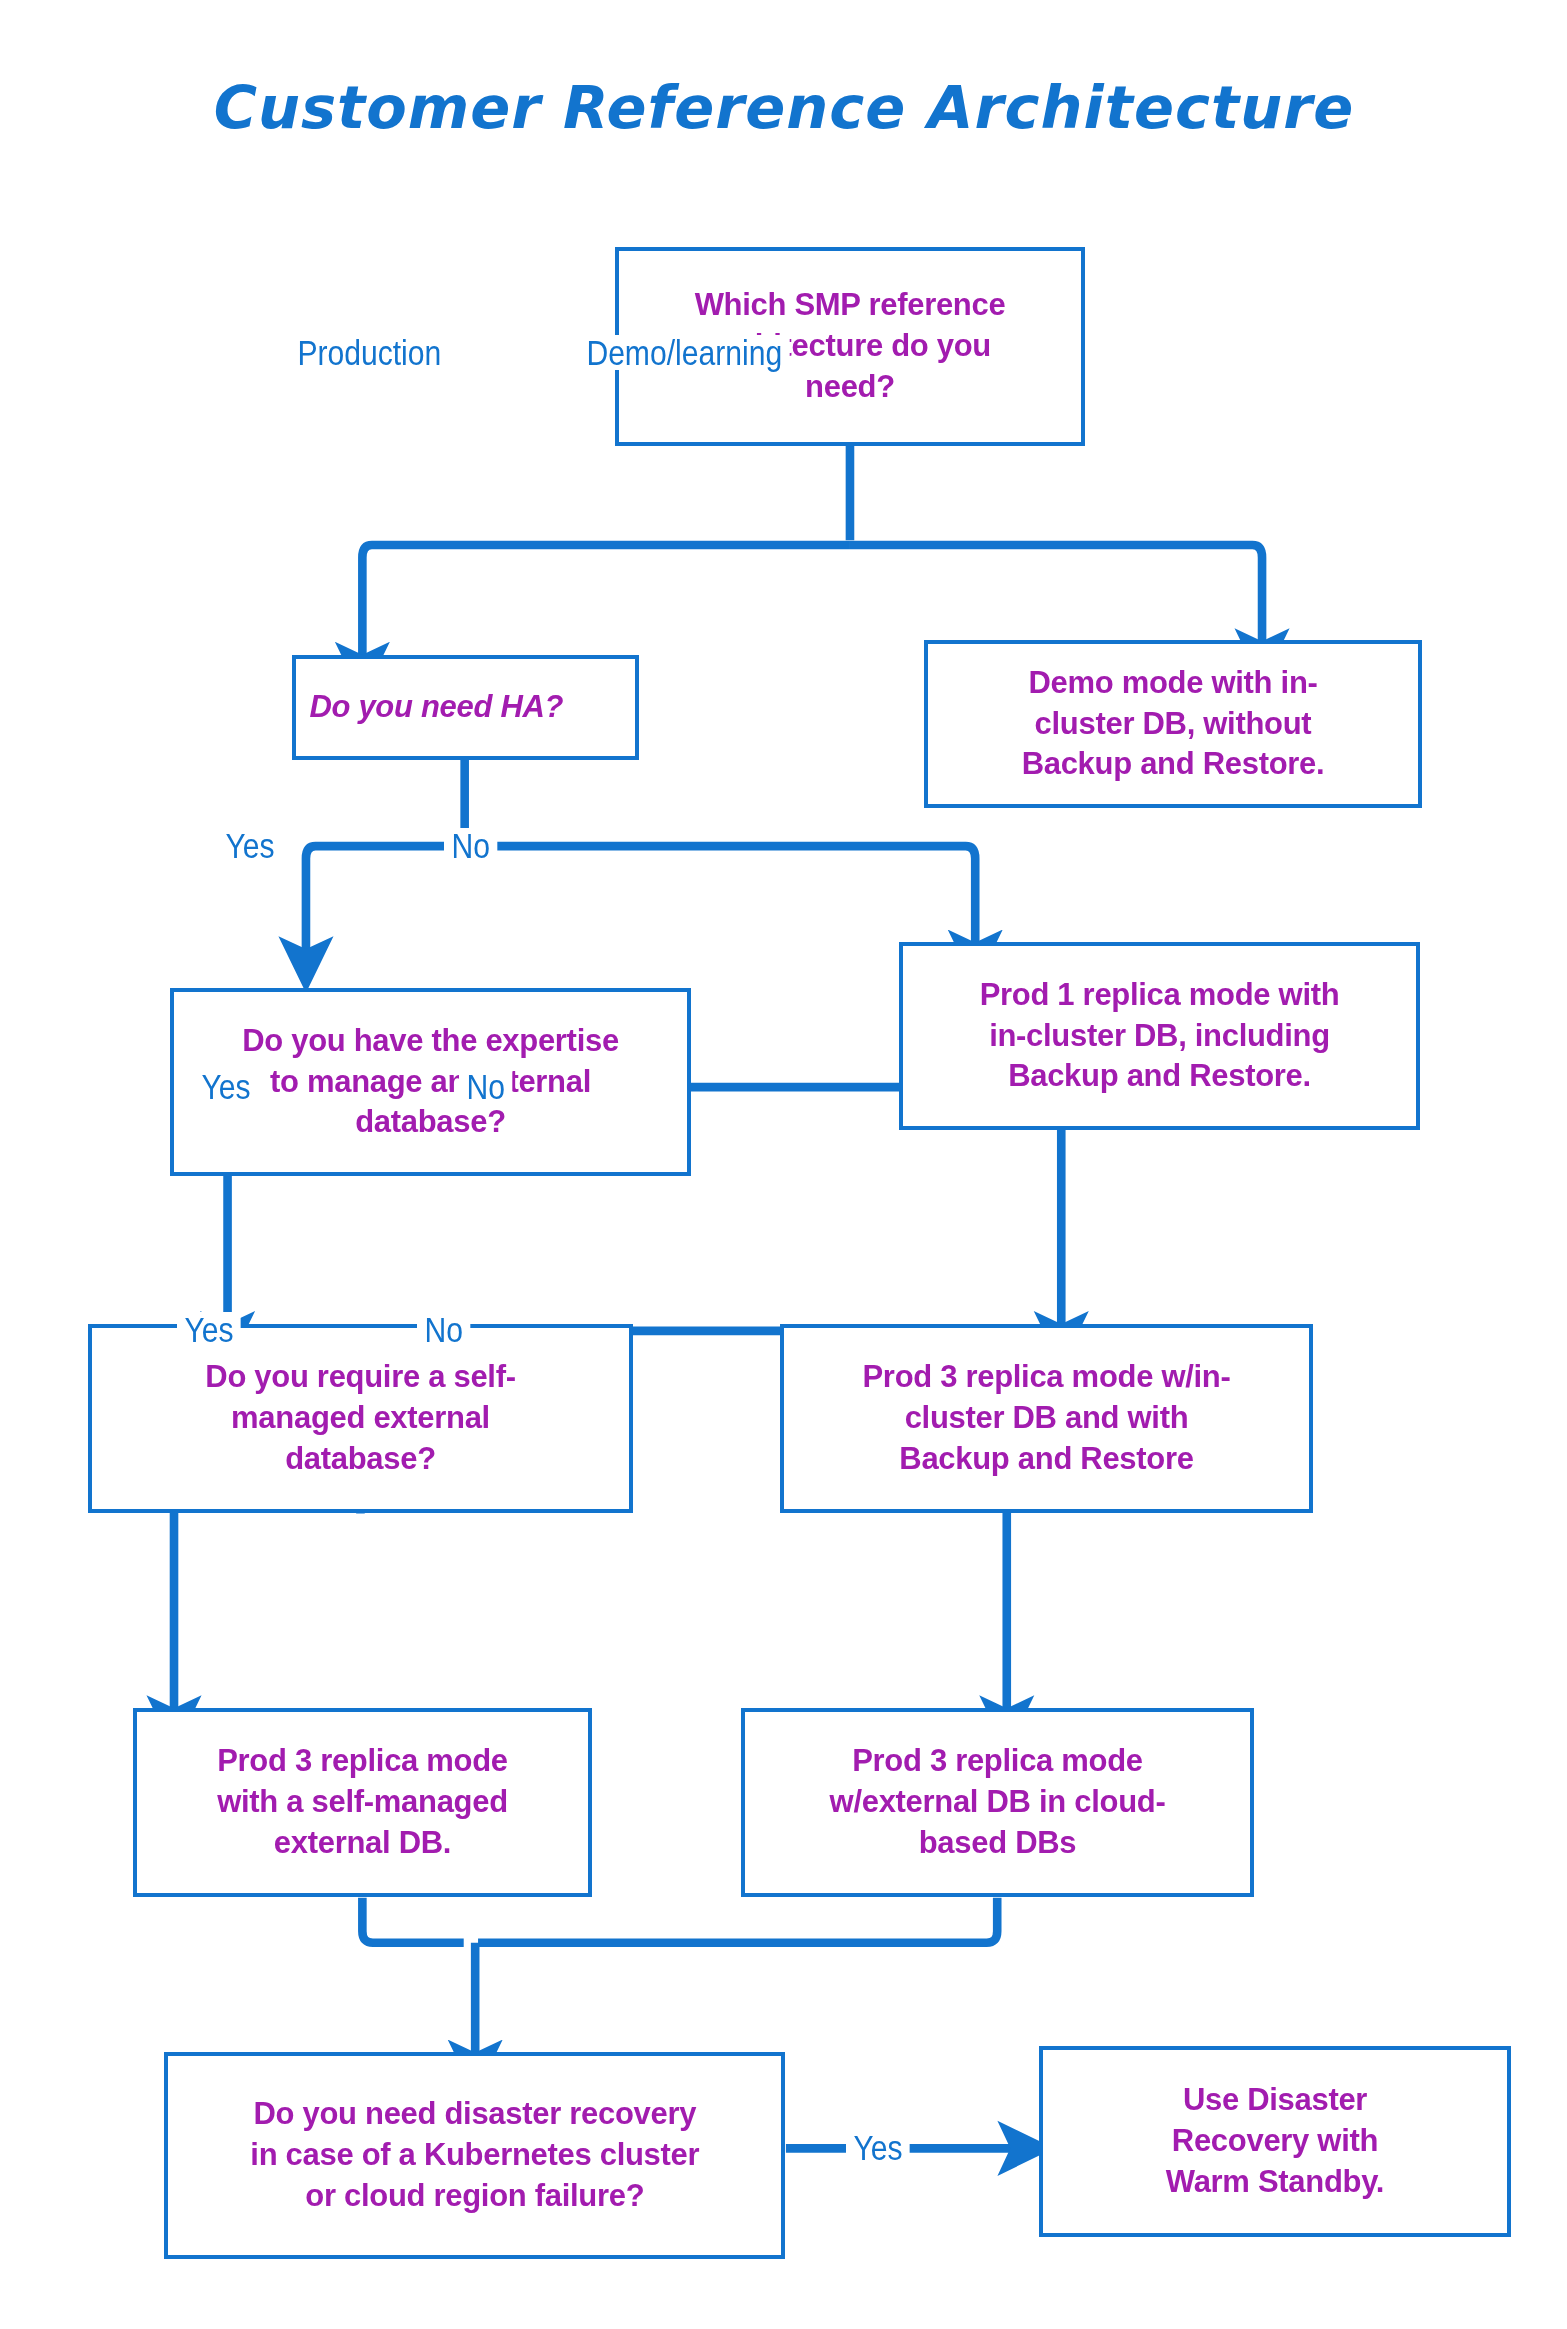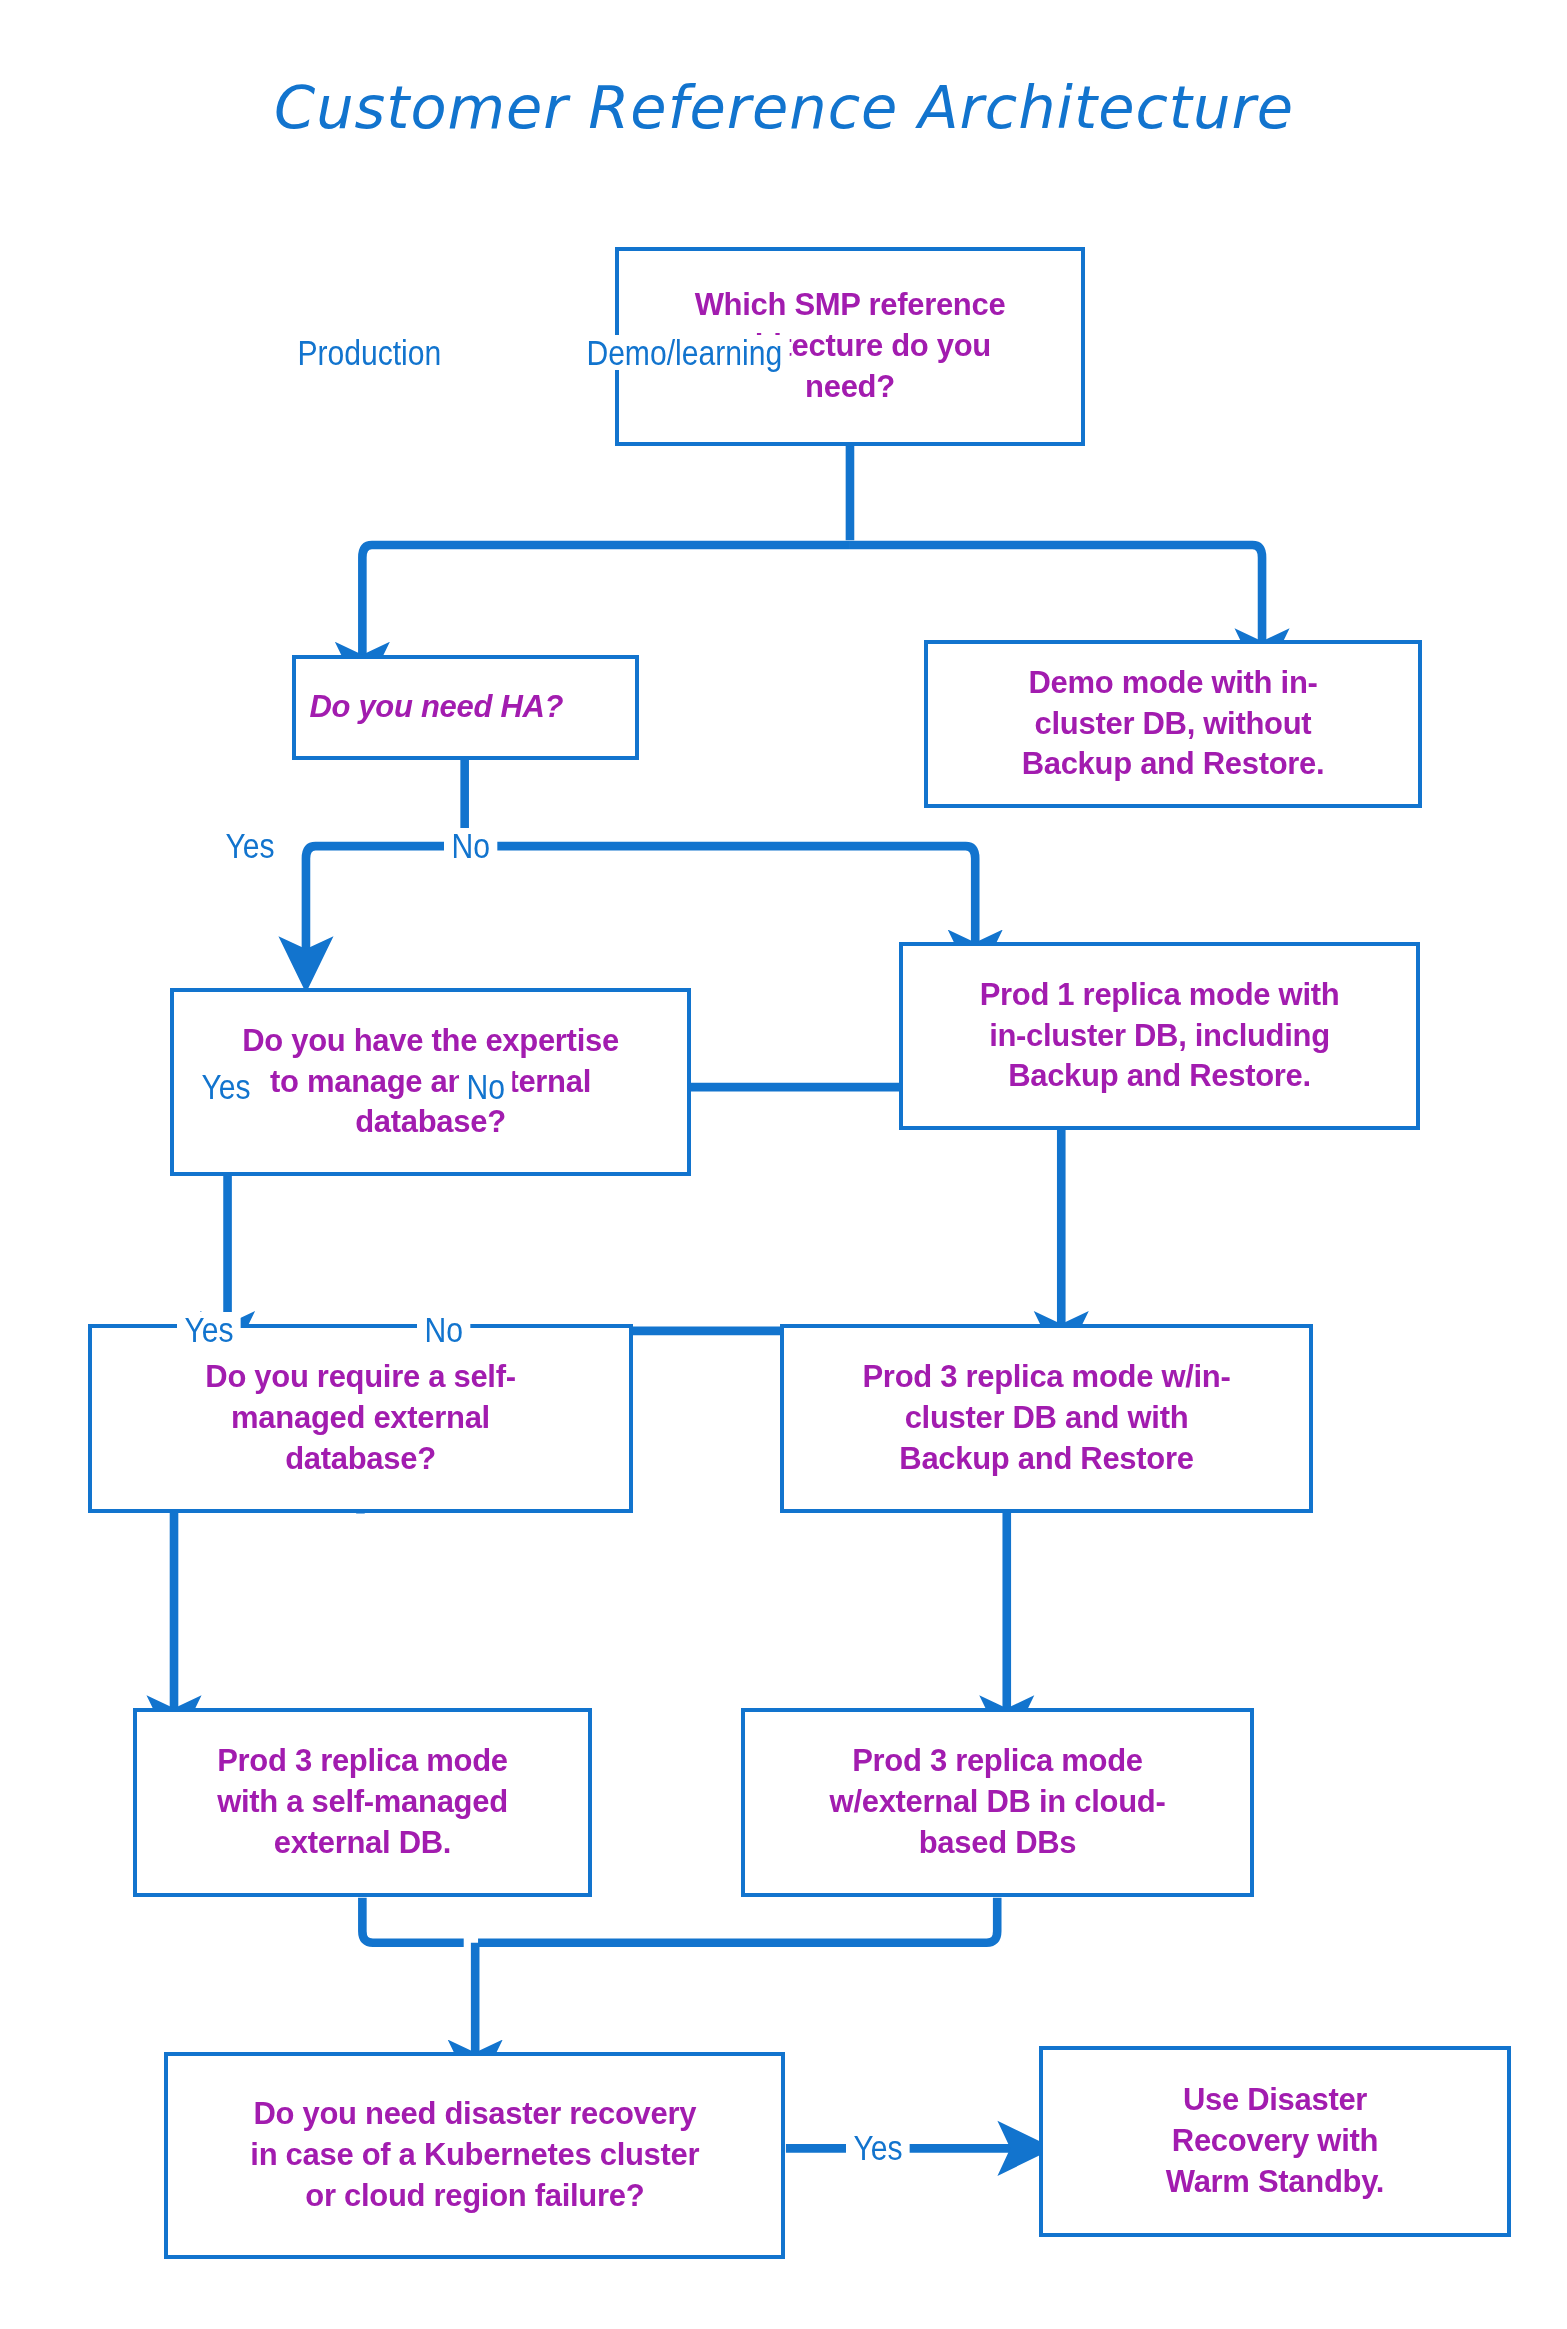--- a/index.html
+++ b/index.html
@@ -61,21 +61,21 @@
     transform-origin: left center;
   }
   #page-title {
     position: absolute;
     left: 0;
     top: 73px;
     width: 1568px;
     text-align: center;
     color: #1274CE;
     font-family: "DejaVu Sans", sans-serif;
-    font-weight: normal;
+    font-weight: bold;
     font-style: italic;
     font-size: 59px;
     letter-spacing: 1px;
   }
 </style>
 </head>
 <body>
 
 <div id="page">
 

